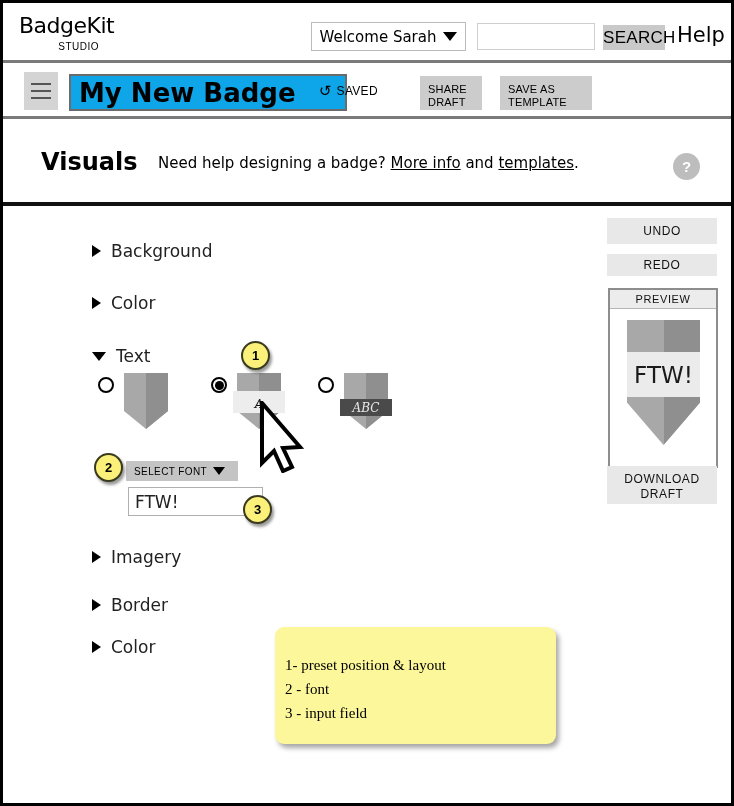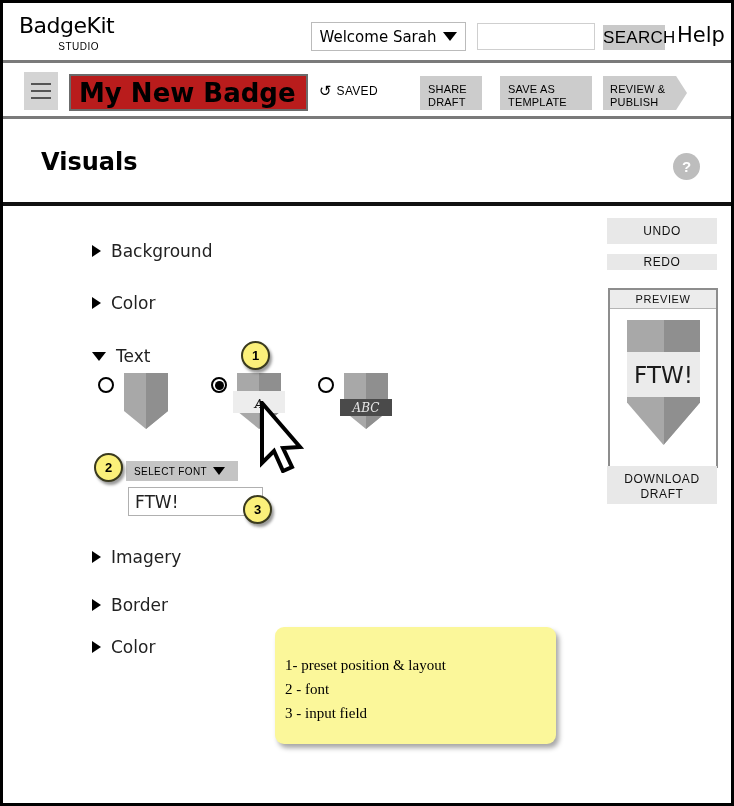--- a/index.html
+++ b/index.html
@@ -82,22 +82,22 @@
     background: #d4d4d4;
     display: flex; flex-direction: column;
     align-items: center; justify-content: center; gap: 5px;
     cursor: pointer;
   }
   .hamburger span {
     display: block; width: 20px; height: 2px; background: #555;
   }
   .badge-title-field {
     position: absolute; left: 66px; top: 71px;
-    width: 239px; height: 37px;
-    border: 2px solid #6b6b6b; background: #b91c1c;
+    width: 278px; height: 37px;
+    border: 2px solid #6b6b6b; background: #0ea5e9;
     font-size: 26px; font-weight: bold; color: #000;
     padding: 0 8px;
     font-family: "DejaVu Sans", sans-serif;
   }
   .saved-indicator {
     position: absolute; left: 316px; top: 80px;
     display: flex; align-items: center; gap: 5px;
   }
   .saved-icon {
     font-size: 15px; color: #000; line-height: 1;
@@ -261,21 +261,21 @@
 
   
   .rbtn {
     position: absolute; left: 604px;
     width: 110px; background: #e8e8e8; border: none;
     font-size: 12px; color: #111; letter-spacing: 0.6px;
     text-align: center; cursor: pointer;
     font-family: "Liberation Sans", sans-serif;
   }
   .rbtn-undo { top: 215px; height: 26px; }
-  .rbtn-redo { top: 251px; height: 16px; }
+  .rbtn-redo { top: 251px; height: 22px; }
   .rbtn-download {
     top: 463px; height: 38px; line-height: 15px;
     padding-top: 4px;
   }
   .preview-box {
     position: absolute; left: 605px; top: 285px;
     width: 110px; height: 180px;
     border: 2px solid #8d8d8d; background: #fff;
   }
   .preview-head {
@@ -353,25 +353,26 @@
 
   <div class="saved-indicator">
     <span class="saved-icon">↻</span>
     <span class="saved-text">SAVED</span>
   </div>
 
   <button class="tbtn tbtn-share" style="white-space:pre-line">SHARE
 DRAFT</button>
   <button class="tbtn tbtn-template" style="white-space:pre-line">SAVE AS
 TEMPLATE</button>
-  <button class="tbtn tbtn-publish" style="white-space:pre-line">REVIEW &amp;
-PUBLISH</button>
 
   <div class="section-bar">
     <div class="section-title">Visuals</div>
+    <div class="section-help">
+      <span>Need help designing a badge? </span><a>More info</a><span> and </span><a>templates</a><span>.</span>
+    </div>
   </div>
   <div class="help-circle">?</div>
 
   <div class="accordion-item" style="top:238px">
     <span class="tri"></span>
     <span class="acc-label">Background</span>
   </div>
   <div class="accordion-item" style="top:290px">
     <span class="tri"></span>
     <span class="acc-label">Color</span>

